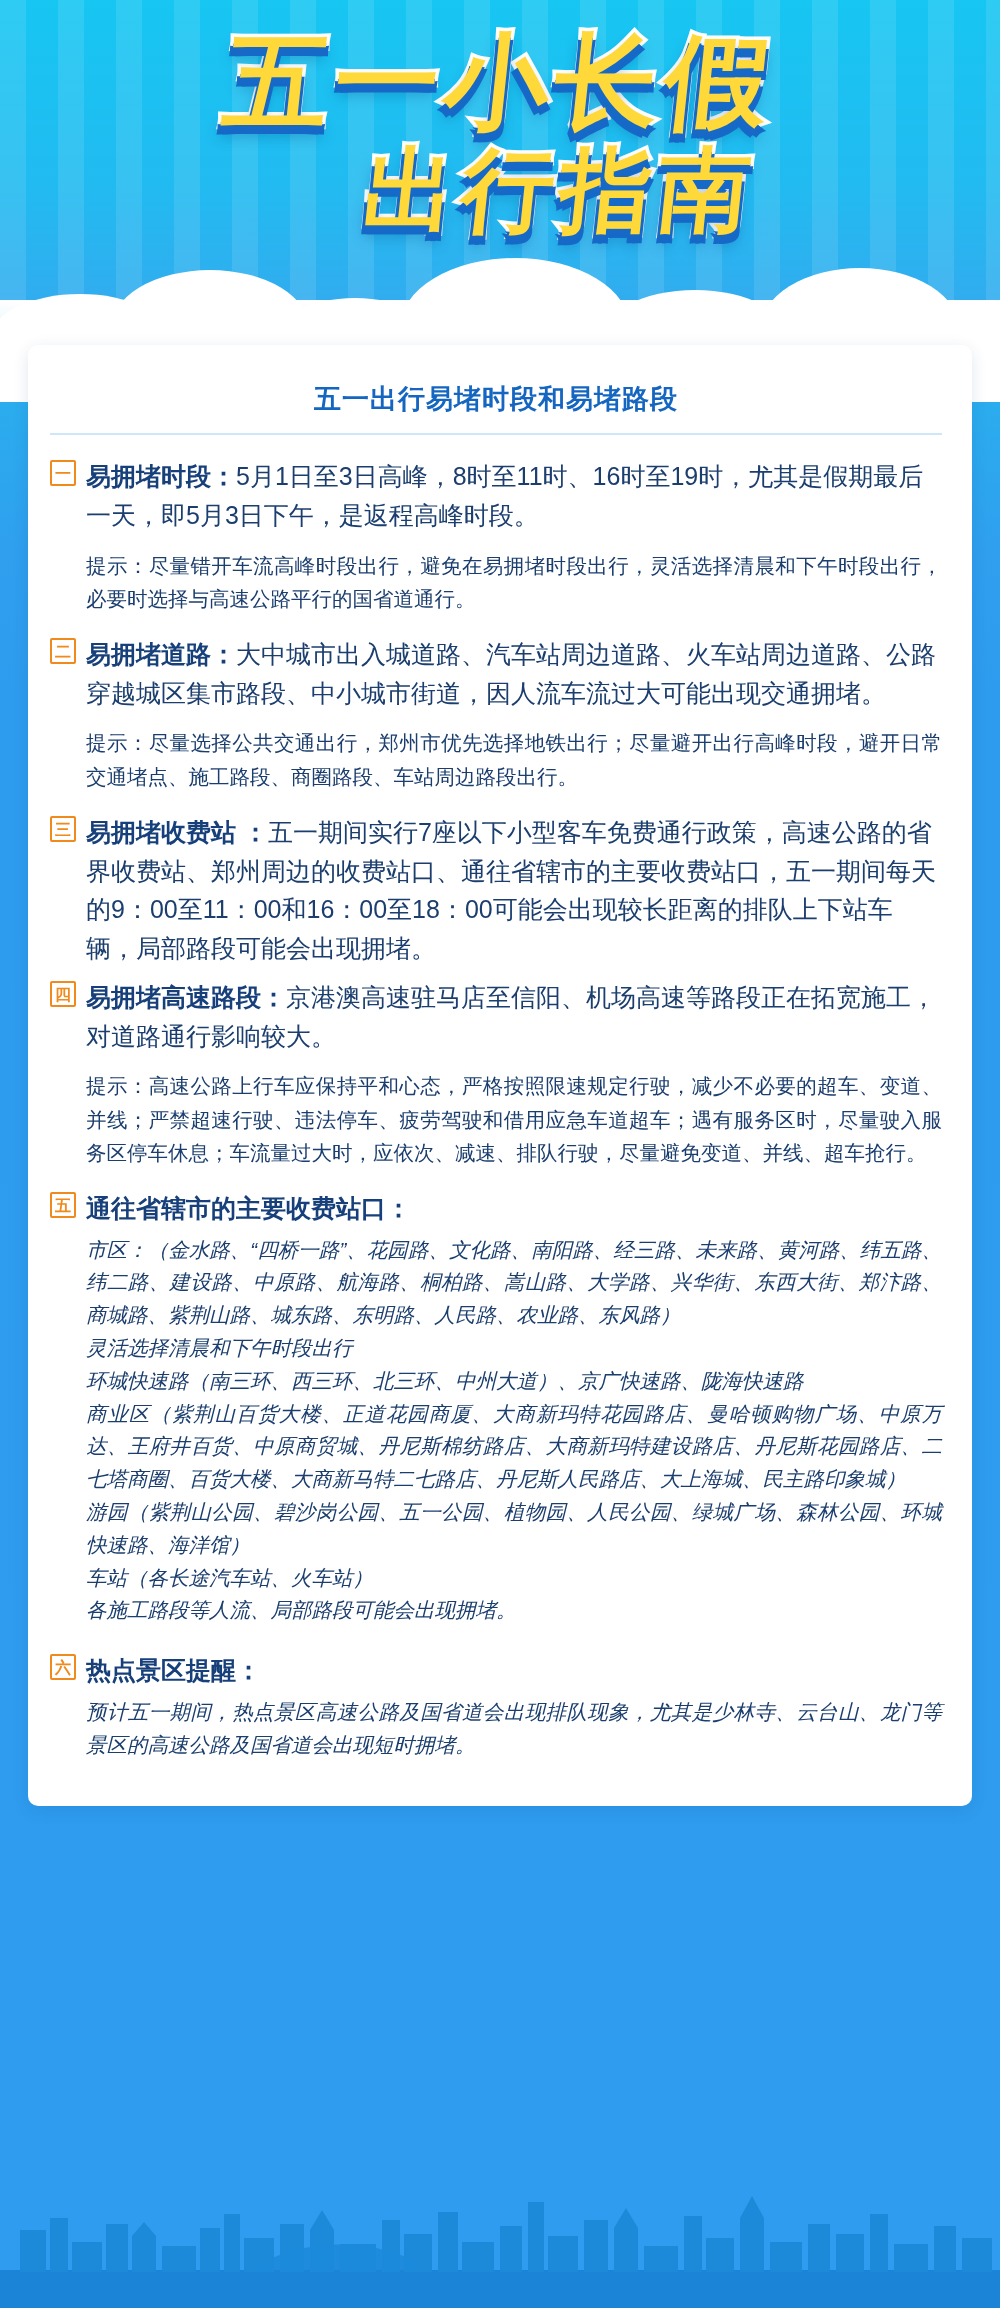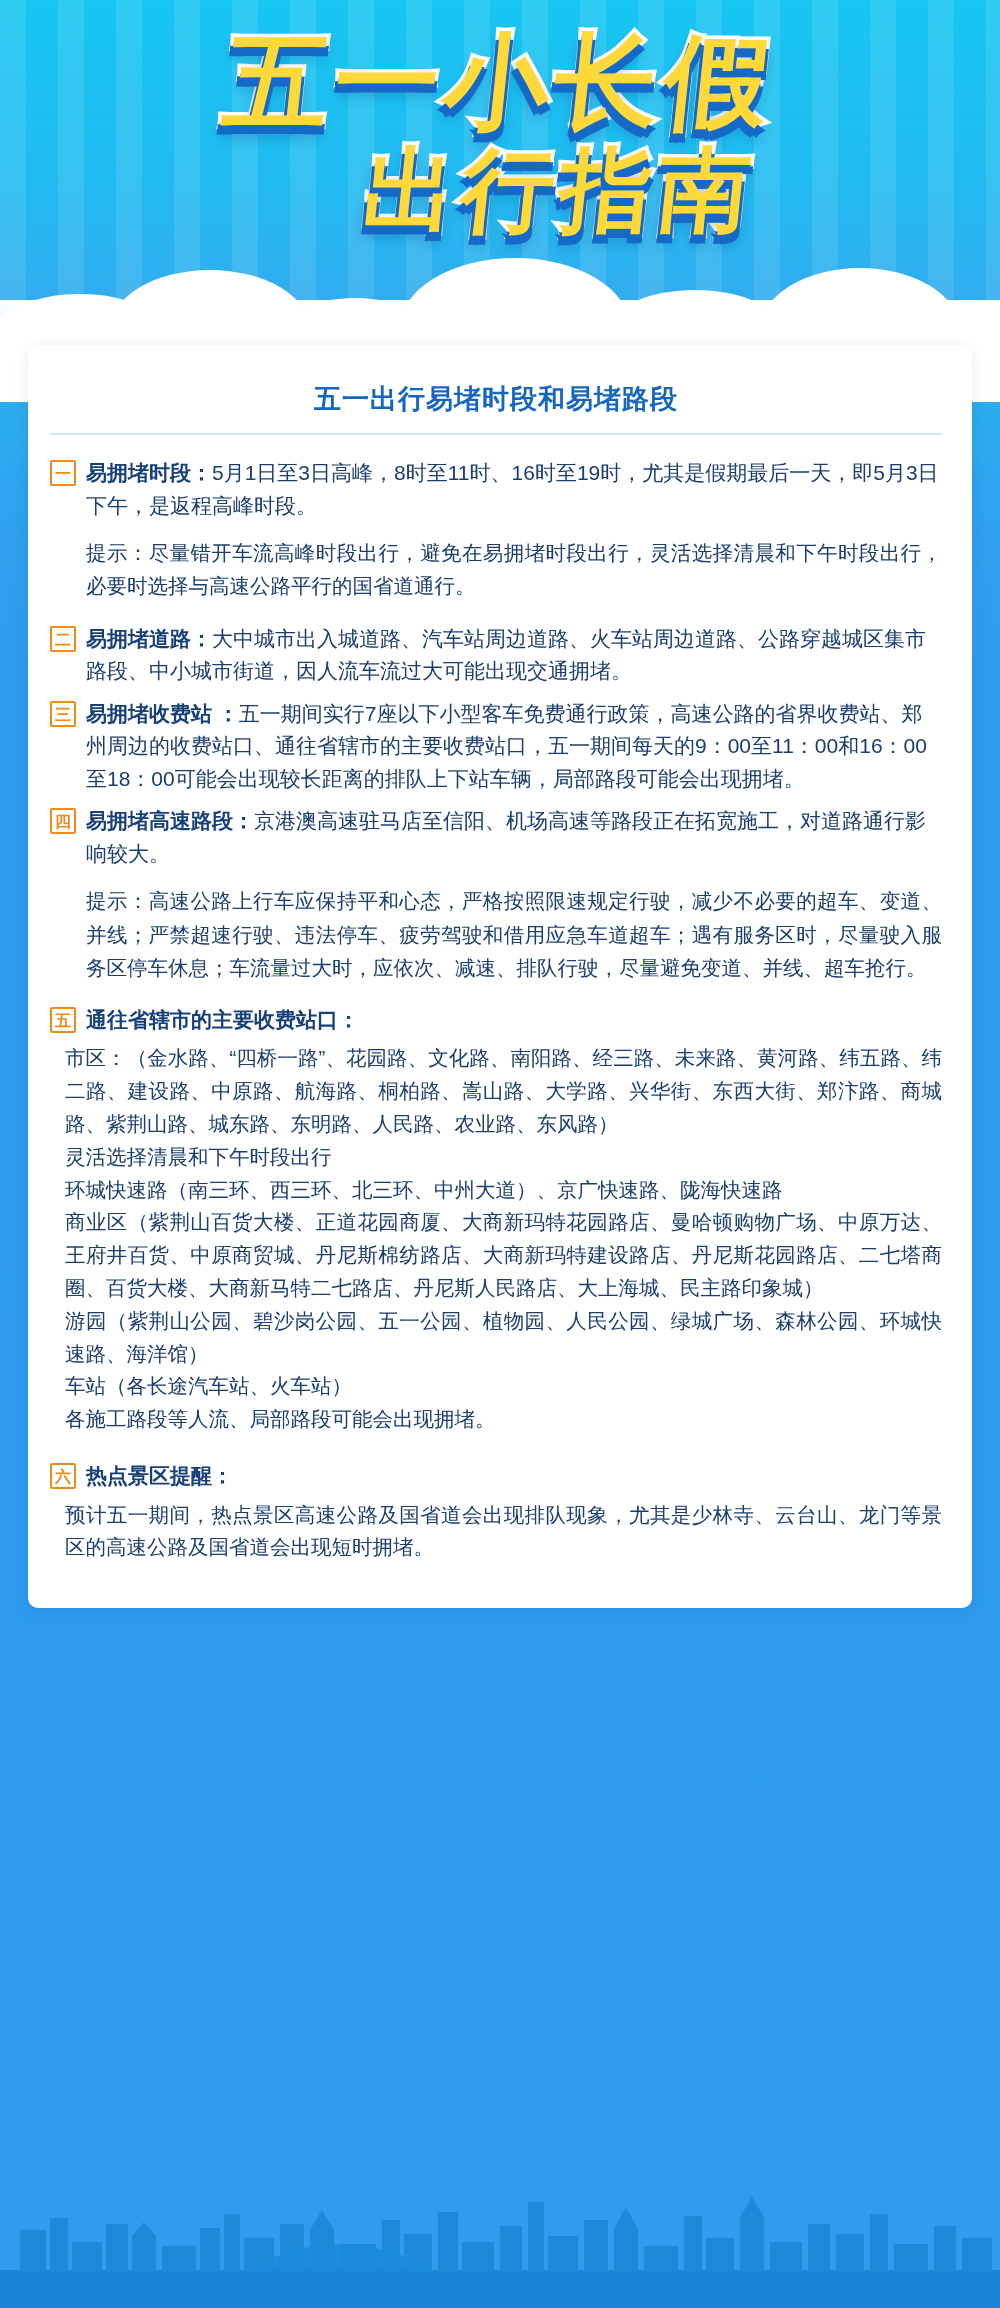--- a/index.html
+++ b/index.html
@@ -131,21 +131,21 @@
     border: 2px solid #f08a1d;
     color: #f08a1d;
     font-size: 16px;
     font-weight: bold;
     line-height: 24px;
     text-align: center;
     border-radius: 2px;
     box-sizing: border-box;
   }
   .sec-head-text {
-    font-size: 21px;
+    font-size: 25px;
     line-height: 1.55;
     color: #17407a;
     font-weight: bold;
   }
   .sec-head-text .normal {
     font-weight: normal;
     color: #1b3e6e;
   }
   .para {
     font-size: 20.5px;
@@ -153,21 +153,22 @@
     color: #1b3e6e;
     margin: 0 0 14px 0;
     text-align: justify;
   }
   .tip {
     margin-top: 14px;
     margin-bottom: 20px;
     margin-left: 36px;
   }
   .list-block {
-    margin-left: 15px;
+    margin-left: 36px;
+    font-style: italic;
   }
   .list-line {
     font-size: 20.5px;
     line-height: 1.6;
     color: #1b3e6e;
     text-align: justify;
   }
   
   .skyline {
     position: absolute;
@@ -214,20 +215,21 @@
       <p class="para tip">提示：尽量错开车流高峰时段出行，避免在易拥堵时段出行，灵活选择清晨和下午时段出行，必要时选择与高速公路平行的国省道通行。</p>
     </div>
 
     <div class="section">
       <div class="sec-head">
         <div class="num-badge">二</div>
         <div class="sec-head-text">
           <span>易拥堵道路：</span><span class="normal">大中城市出入城道路、汽车站周边道路、火车站周边道路、公路穿越城区集市路段、中小城市街道，因人流车流过大可能出现交通拥堵。</span>
         </div>
       </div>
+      <p class="para tip">提示：尽量选择公共交通出行，郑州市优先选择地铁出行；尽量避开出行高峰时段，避开日常交通堵点、施工路段、商圈路段、车站周边路段出行。</p>
     </div>
 
     <div class="section">
       <div class="sec-head">
         <div class="num-badge">三</div>
         <div class="sec-head-text">
           <span>易拥堵收费站 ：</span><span class="normal">五一期间实行7座以下小型客车免费通行政策，高速公路的省界收费站、郑州周边的收费站口、通往省辖市的主要收费站口，五一期间每天的9：00至11：00和16：00至18：00可能会出现较长距离的排队上下站车辆，局部路段可能会出现拥堵。</span>
         </div>
       </div>
     </div>

